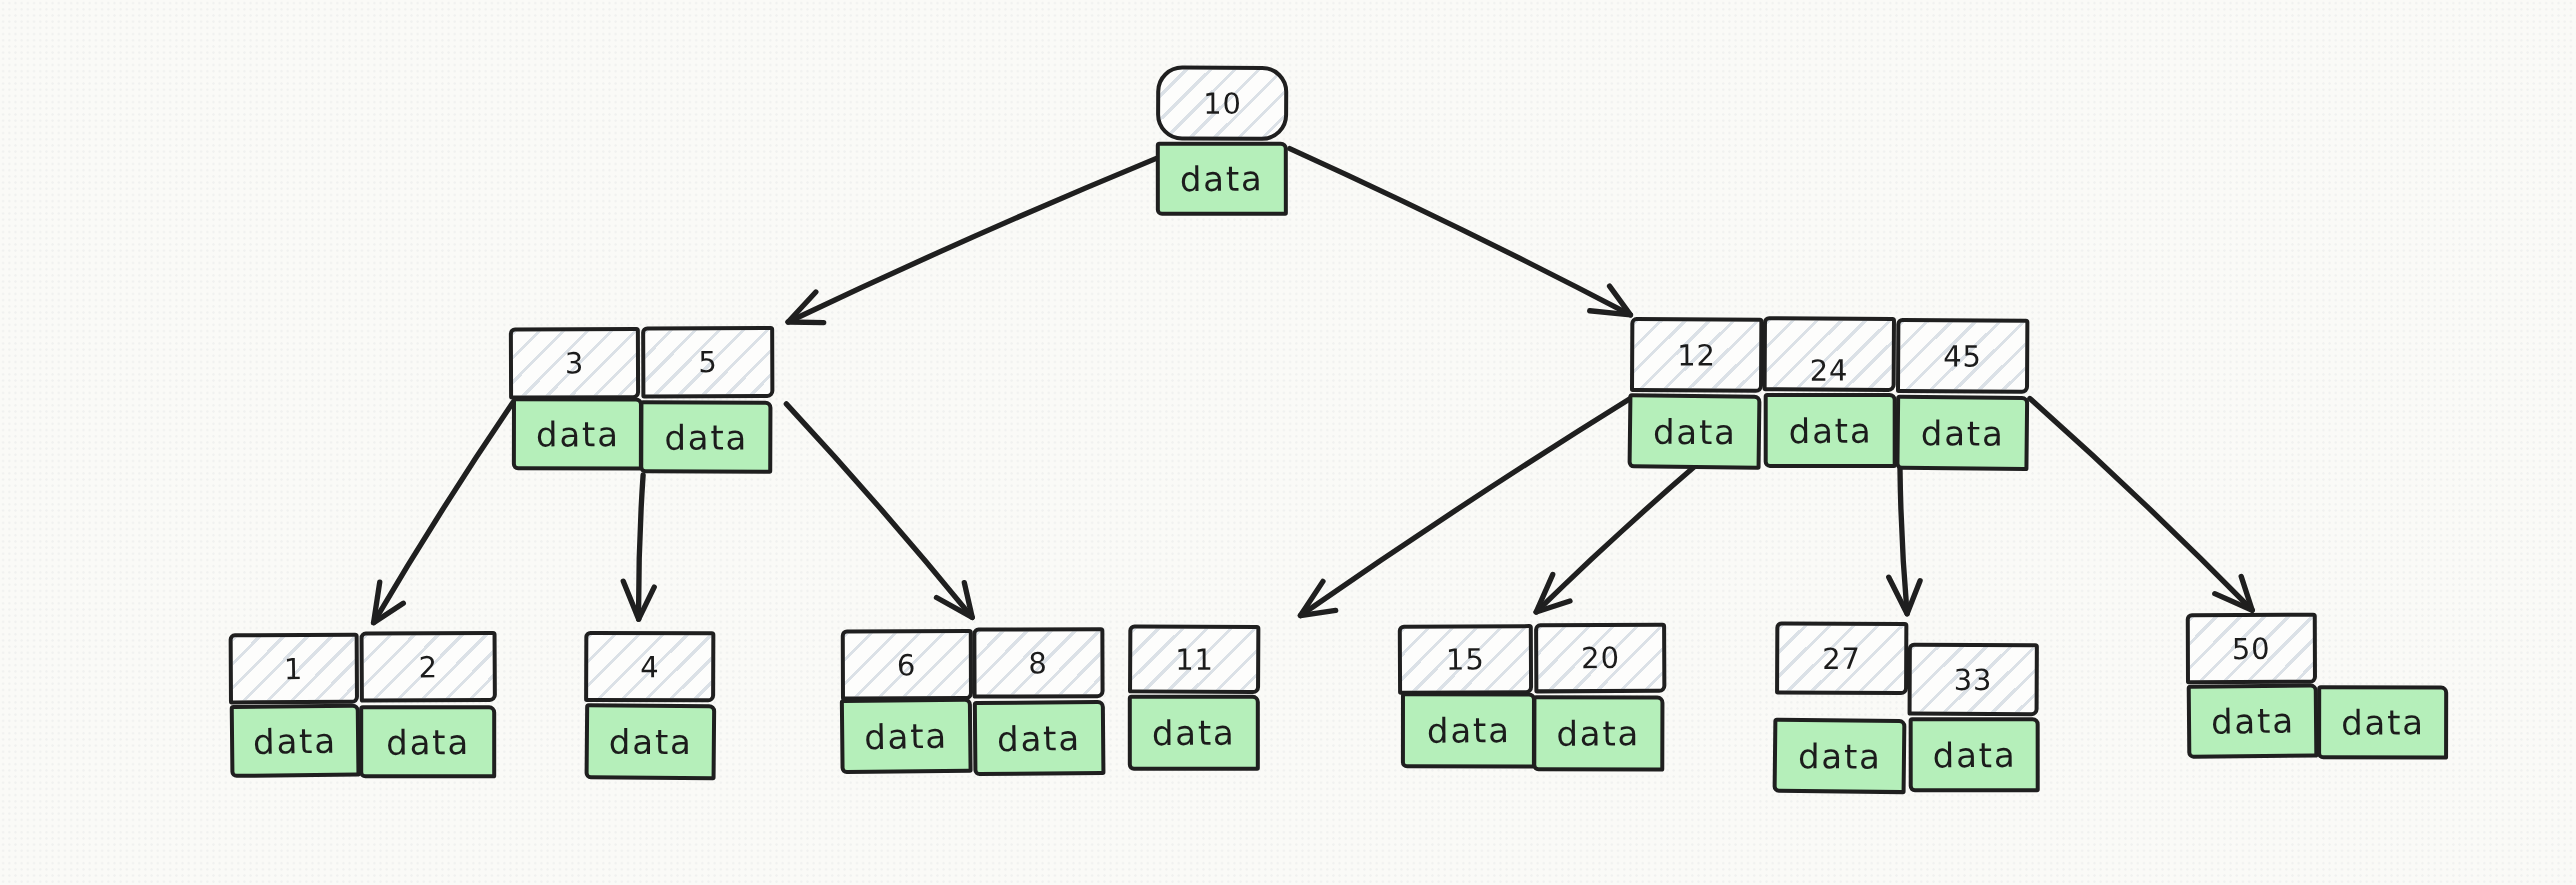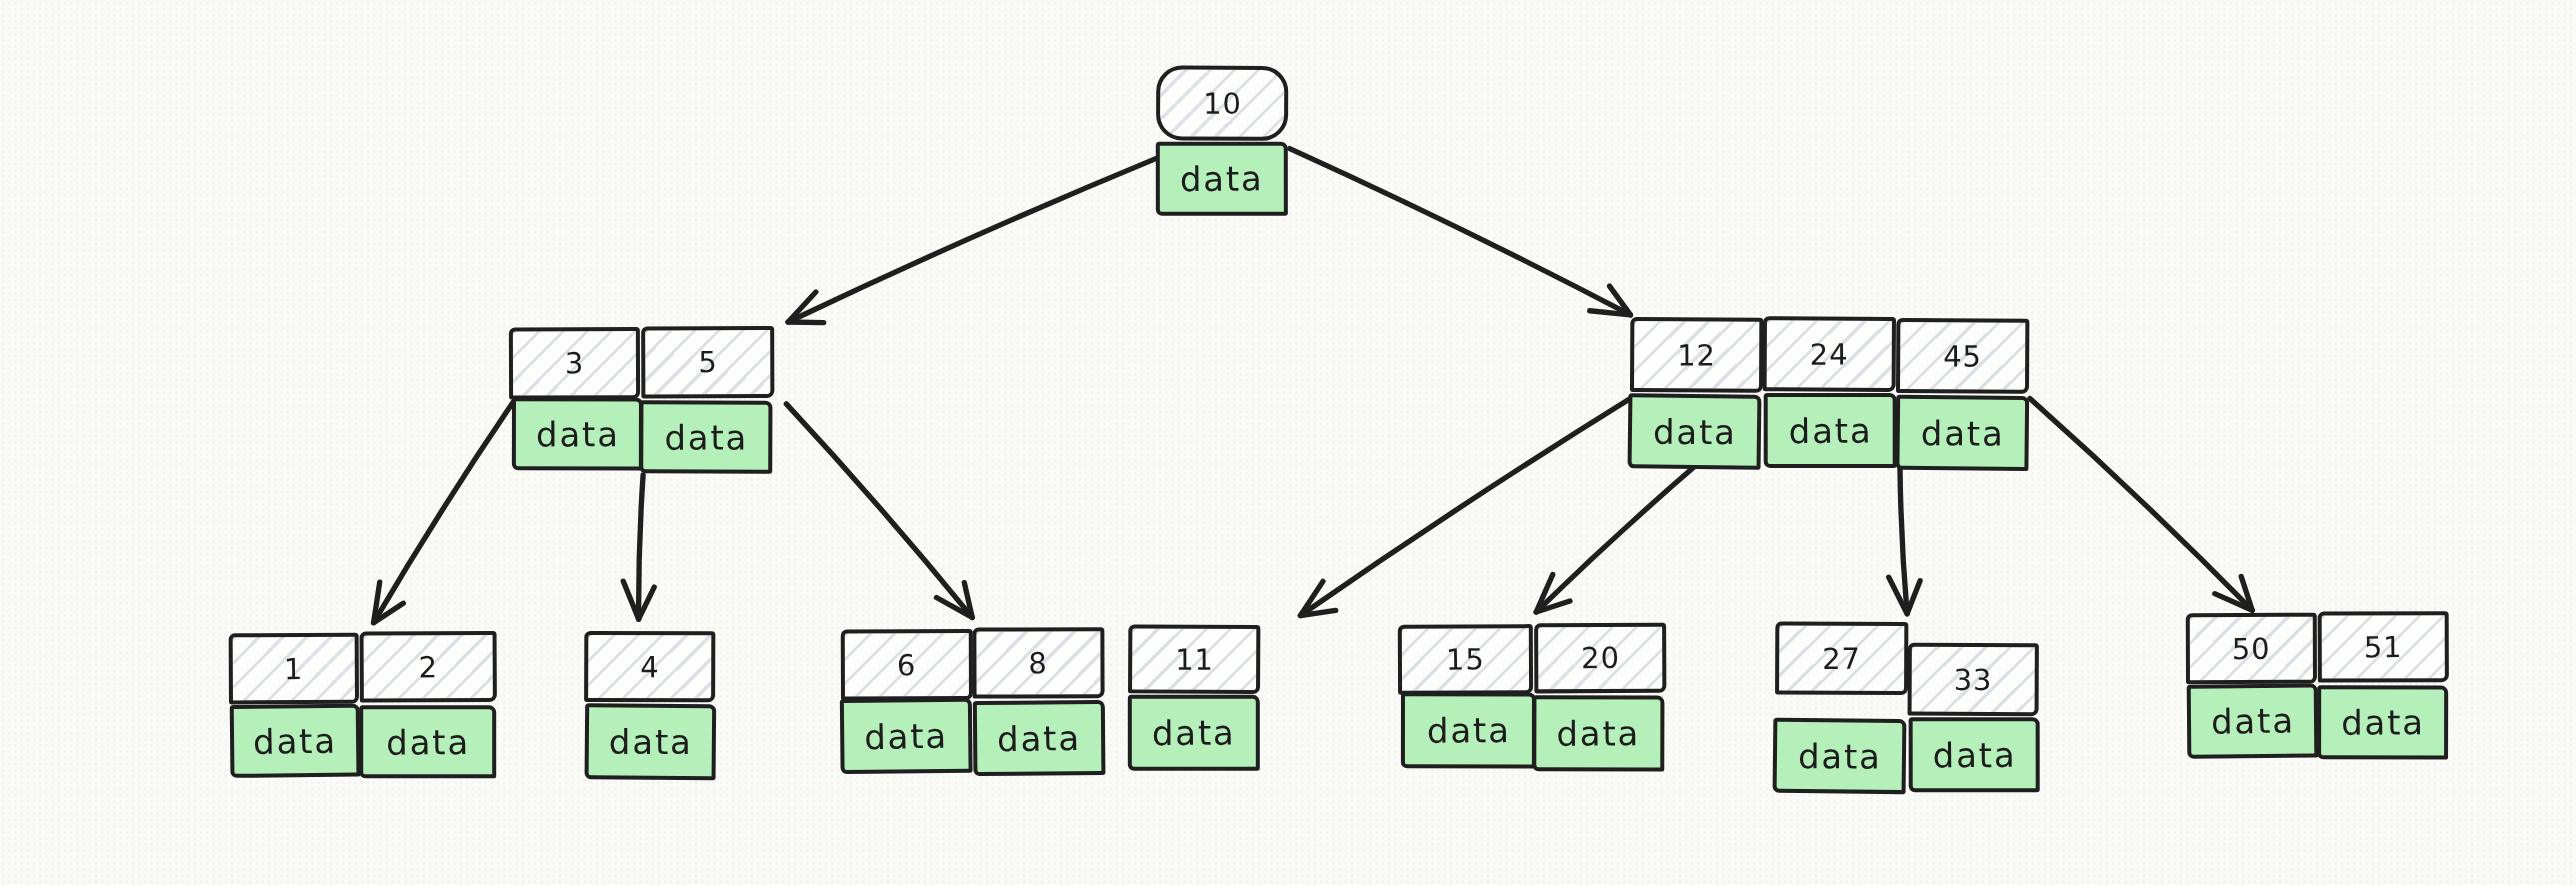--- a/index.html
+++ b/index.html
@@ -117,21 +117,21 @@
         <div class="cell data" style="width: 133px; height: 73px; transform: translate(-1.8px, 2.7px) rotate(0.4deg);">
           <span class="data-label">data</span>
         </div>
       </div>
     </div>
   <div class="node" id="node-internal-right" style="left: 1630px; top: 317px; transform: rotate(0.3deg);">
       <div class="row key-row">
         <div class="cell key" style="width: 133px; height: 75px; transform: translate(0px, 1.1px);">
           <span class="key-label">12</span>
         </div>
-        <div class="cell key" style="width: 133px; height: 75px; transform: translate(-0.4px, -0.4px);">
+        <div class="cell key" style="width: 133px; height: 75px; transform: translate(-0.4px, -0.4px); align-items: flex-end;">
           <span class="key-label">24</span>
         </div>
         <div class="cell key" style="width: 133px; height: 75px; transform: translate(0px, 0.7px);">
           <span class="key-label">45</span>
         </div>
       </div>
       <div class="row data-row">
         <div class="cell data" style="width: 133px; height: 75px; transform: translate(-1.8px, 2.7px) rotate(0.4deg);">
           <span class="data-label">data</span>
         </div>
@@ -237,23 +237,20 @@
         <div class="cell data" style="width: 131px; height: 75px; transform: translate(0.9px, 0.9px) rotate(-0.3deg);">
           <span class="data-label">data</span>
         </div>
       </div>
     </div>
   <div class="node" id="node-leaf-7" style="left: 2186px; top: 612px; transform: rotate(-0.2deg);">
       <div class="row key-row">
         <div class="cell key" style="width: 131px; height: 71px; transform: translate(0px, 0.7px);">
           <span class="key-label">50</span>
         </div>
-        <div class="cell key" style="width: 131px; height: 71px; transform: translate(0.9px, -0.4px);">
-          <span class="key-label">51</span>
-        </div>
       </div>
       <div class="row data-row">
         <div class="cell data" style="width: 131px; height: 74px; transform: translate(0.9px, 0.9px) rotate(-0.3deg);">
           <span class="data-label">data</span>
         </div>
         <div class="cell data" style="width: 131px; height: 74px; transform: translate(0px, 2.7px) rotate(0.3deg);">
           <span class="data-label">data</span>
         </div>
       </div>
     </div>

